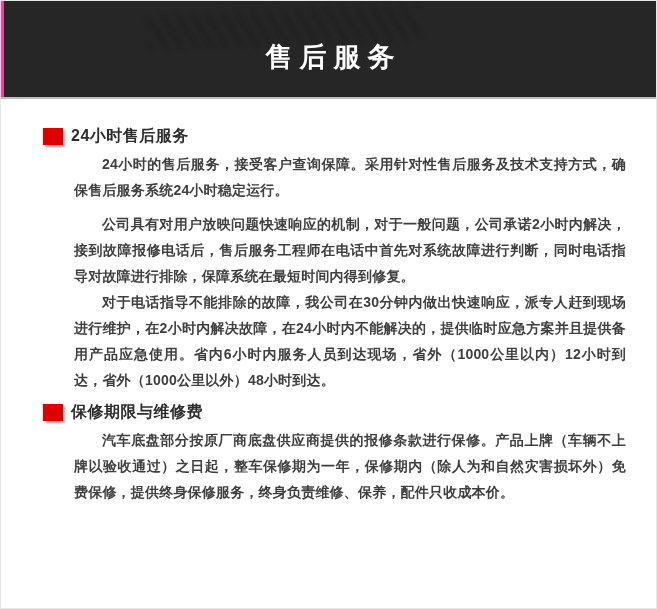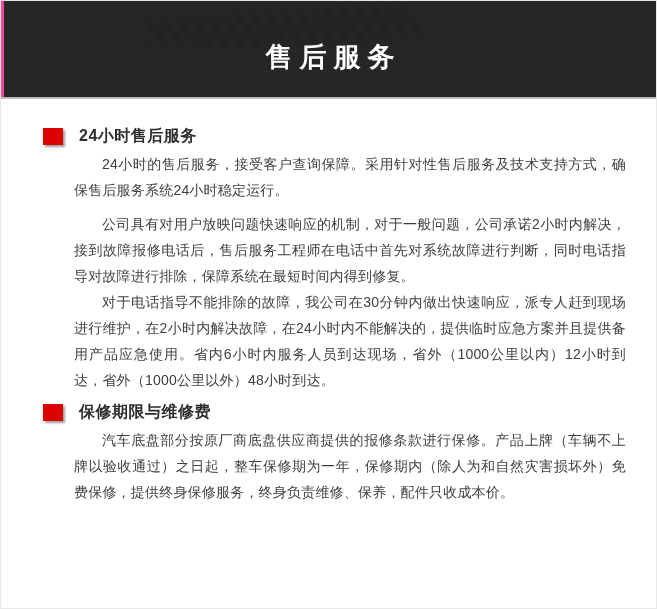--- a/index.html
+++ b/index.html
@@ -56,38 +56,38 @@
     pointer-events: none;
   }
   
   .content {
     padding: 28px 34px 0 42px;
   }
   section { margin: 0; }
   .sec-head {
     display: flex;
     align-items: center;
-    gap: 16px;
+    gap: 8px;
     height: 22px;
   }
   .bullet {
     width: 20px;
     height: 17px;
     background: var(--bullet-color, #dc0202);
     box-shadow: 2px 2px 2px rgba(40,40,40,0.45);
     flex: 0 0 auto;
   }
   .sec-head h2 {
     margin: 0;
     font-size: 16px;
     font-weight: bold;
     color: var(--heading-color, #2d2d2d);
     letter-spacing: 0.5px;
   }
-  .paras { margin: 0 0 8px 31px; }
+  .paras { margin: 0 0 8px 31px; font-weight: bold; }
   .paras p {
     margin: 4px 0 0 0;
     font-size: 14px;
     line-height: 26px;
     color: var(--body-color, #3f3f3f);
     text-align: justify;
     text-indent: 28px;
     letter-spacing: 0.2px;
     width: 552px;
   }

